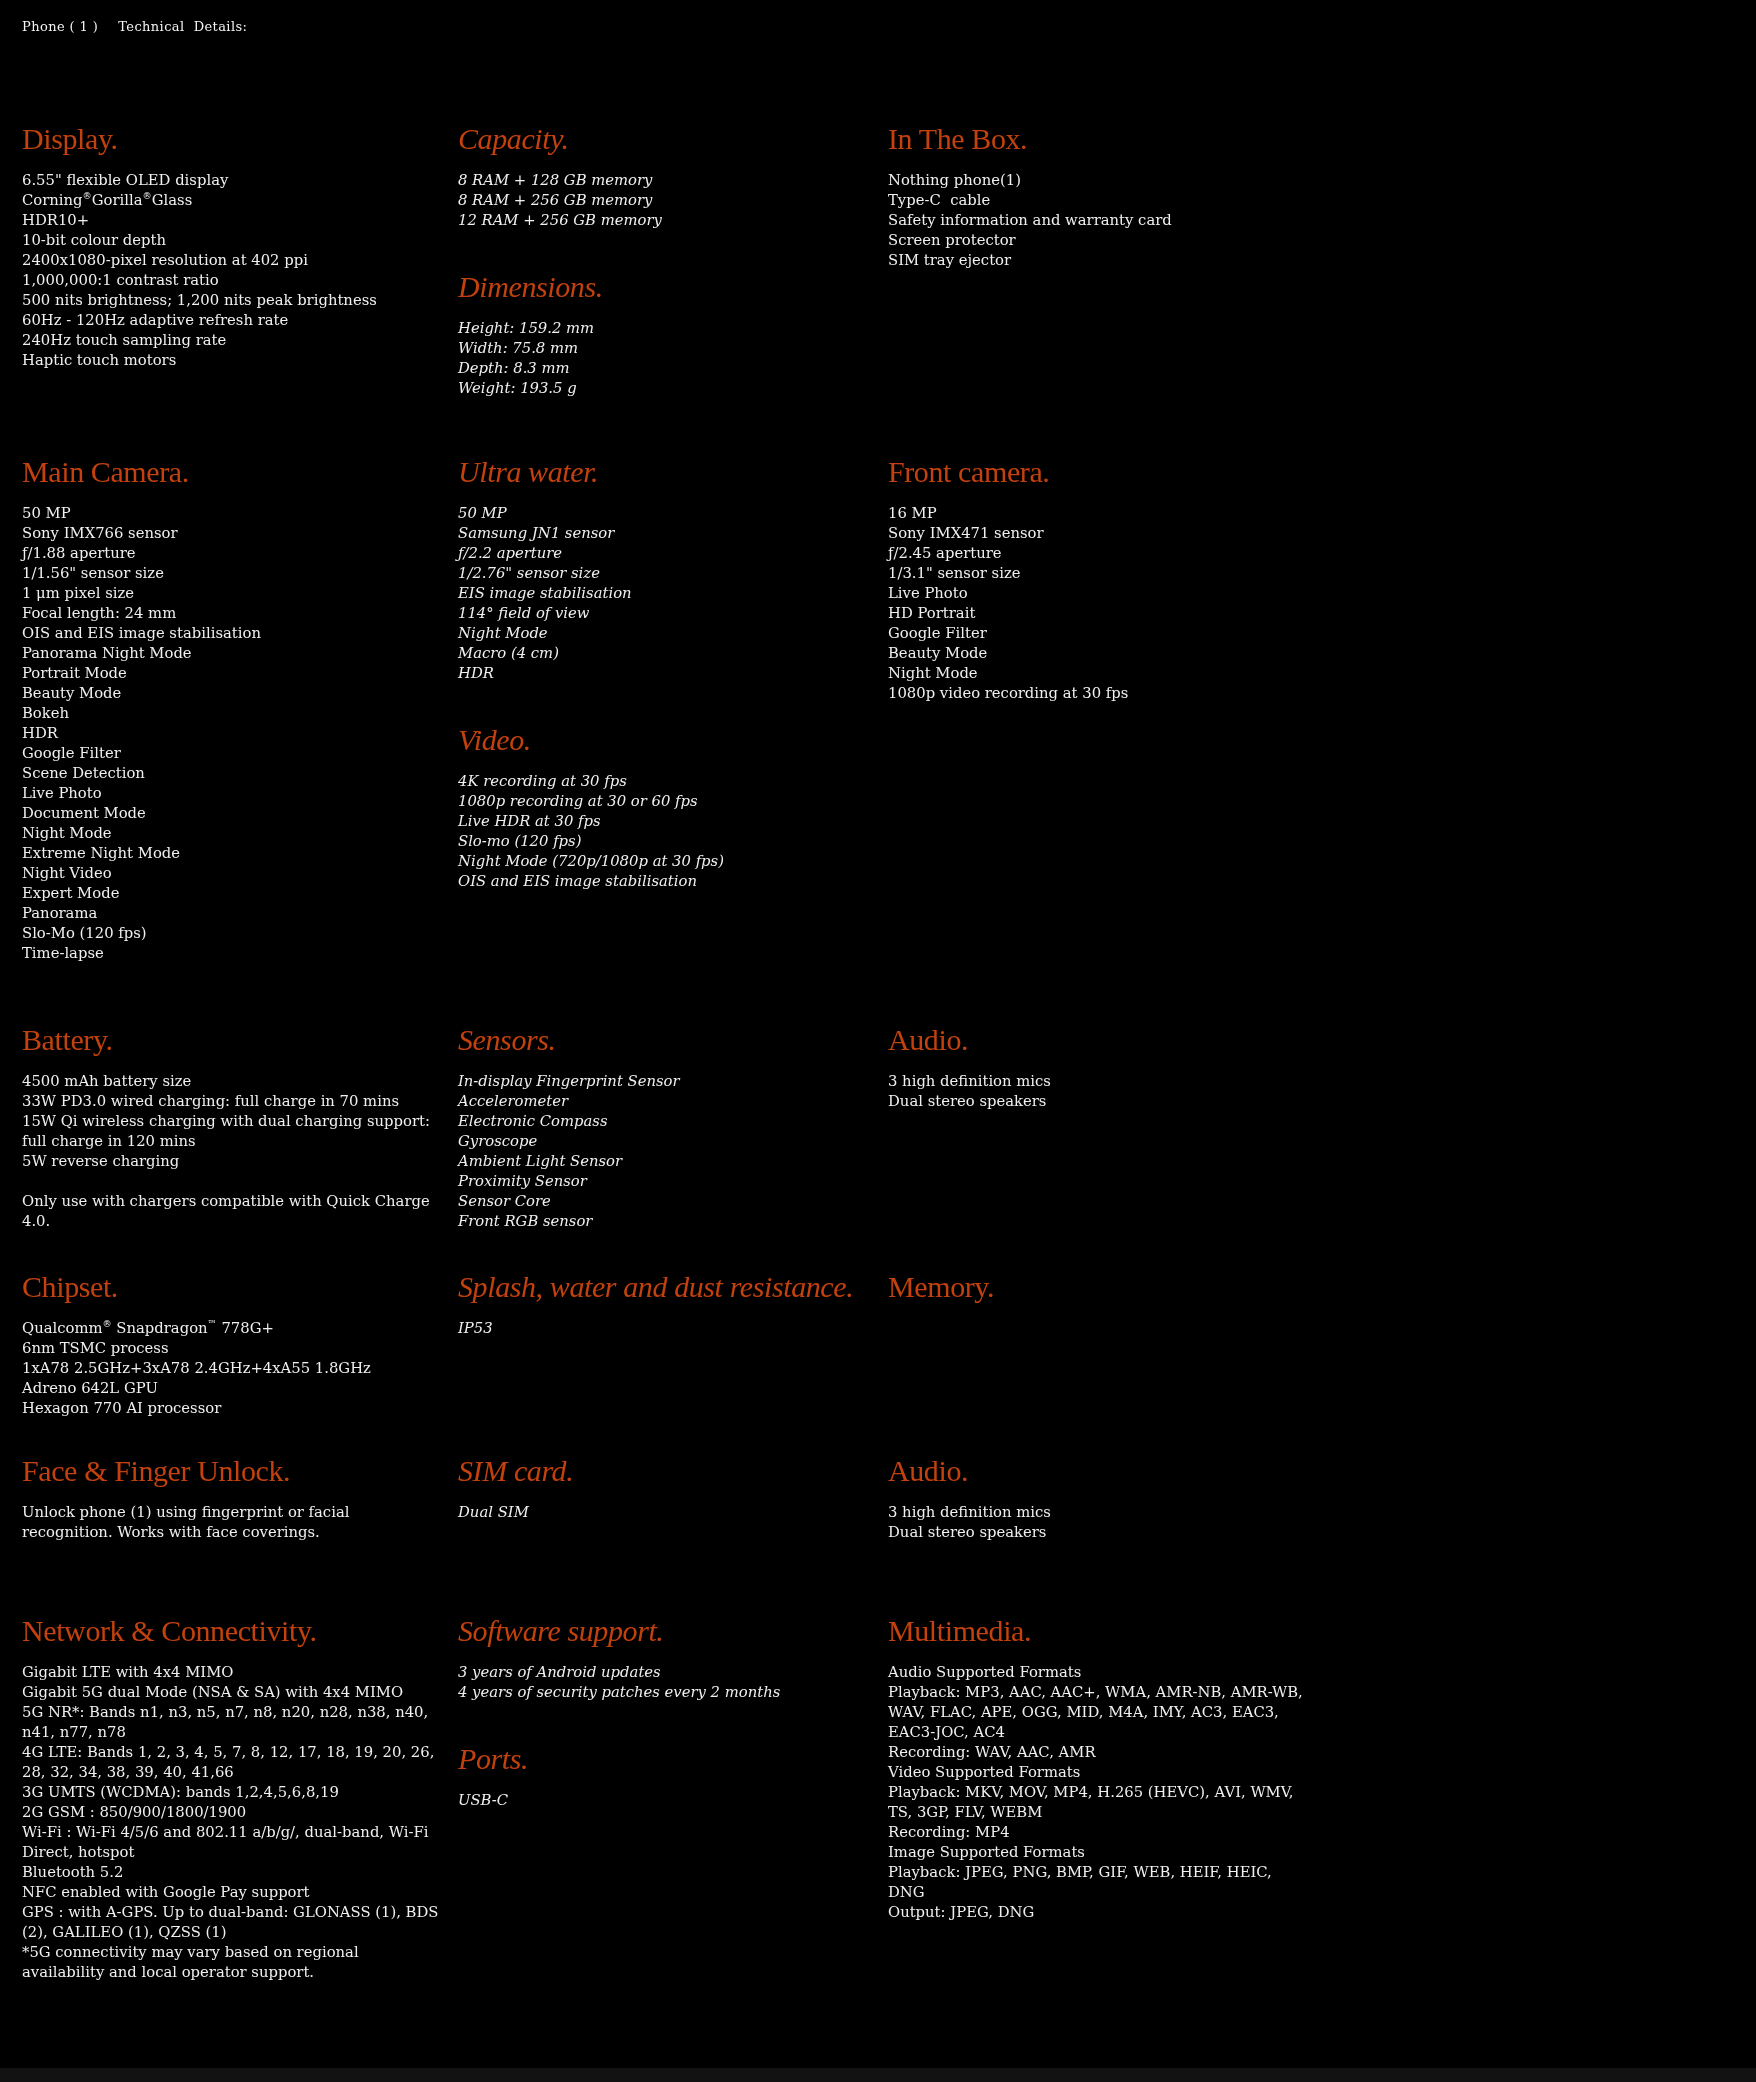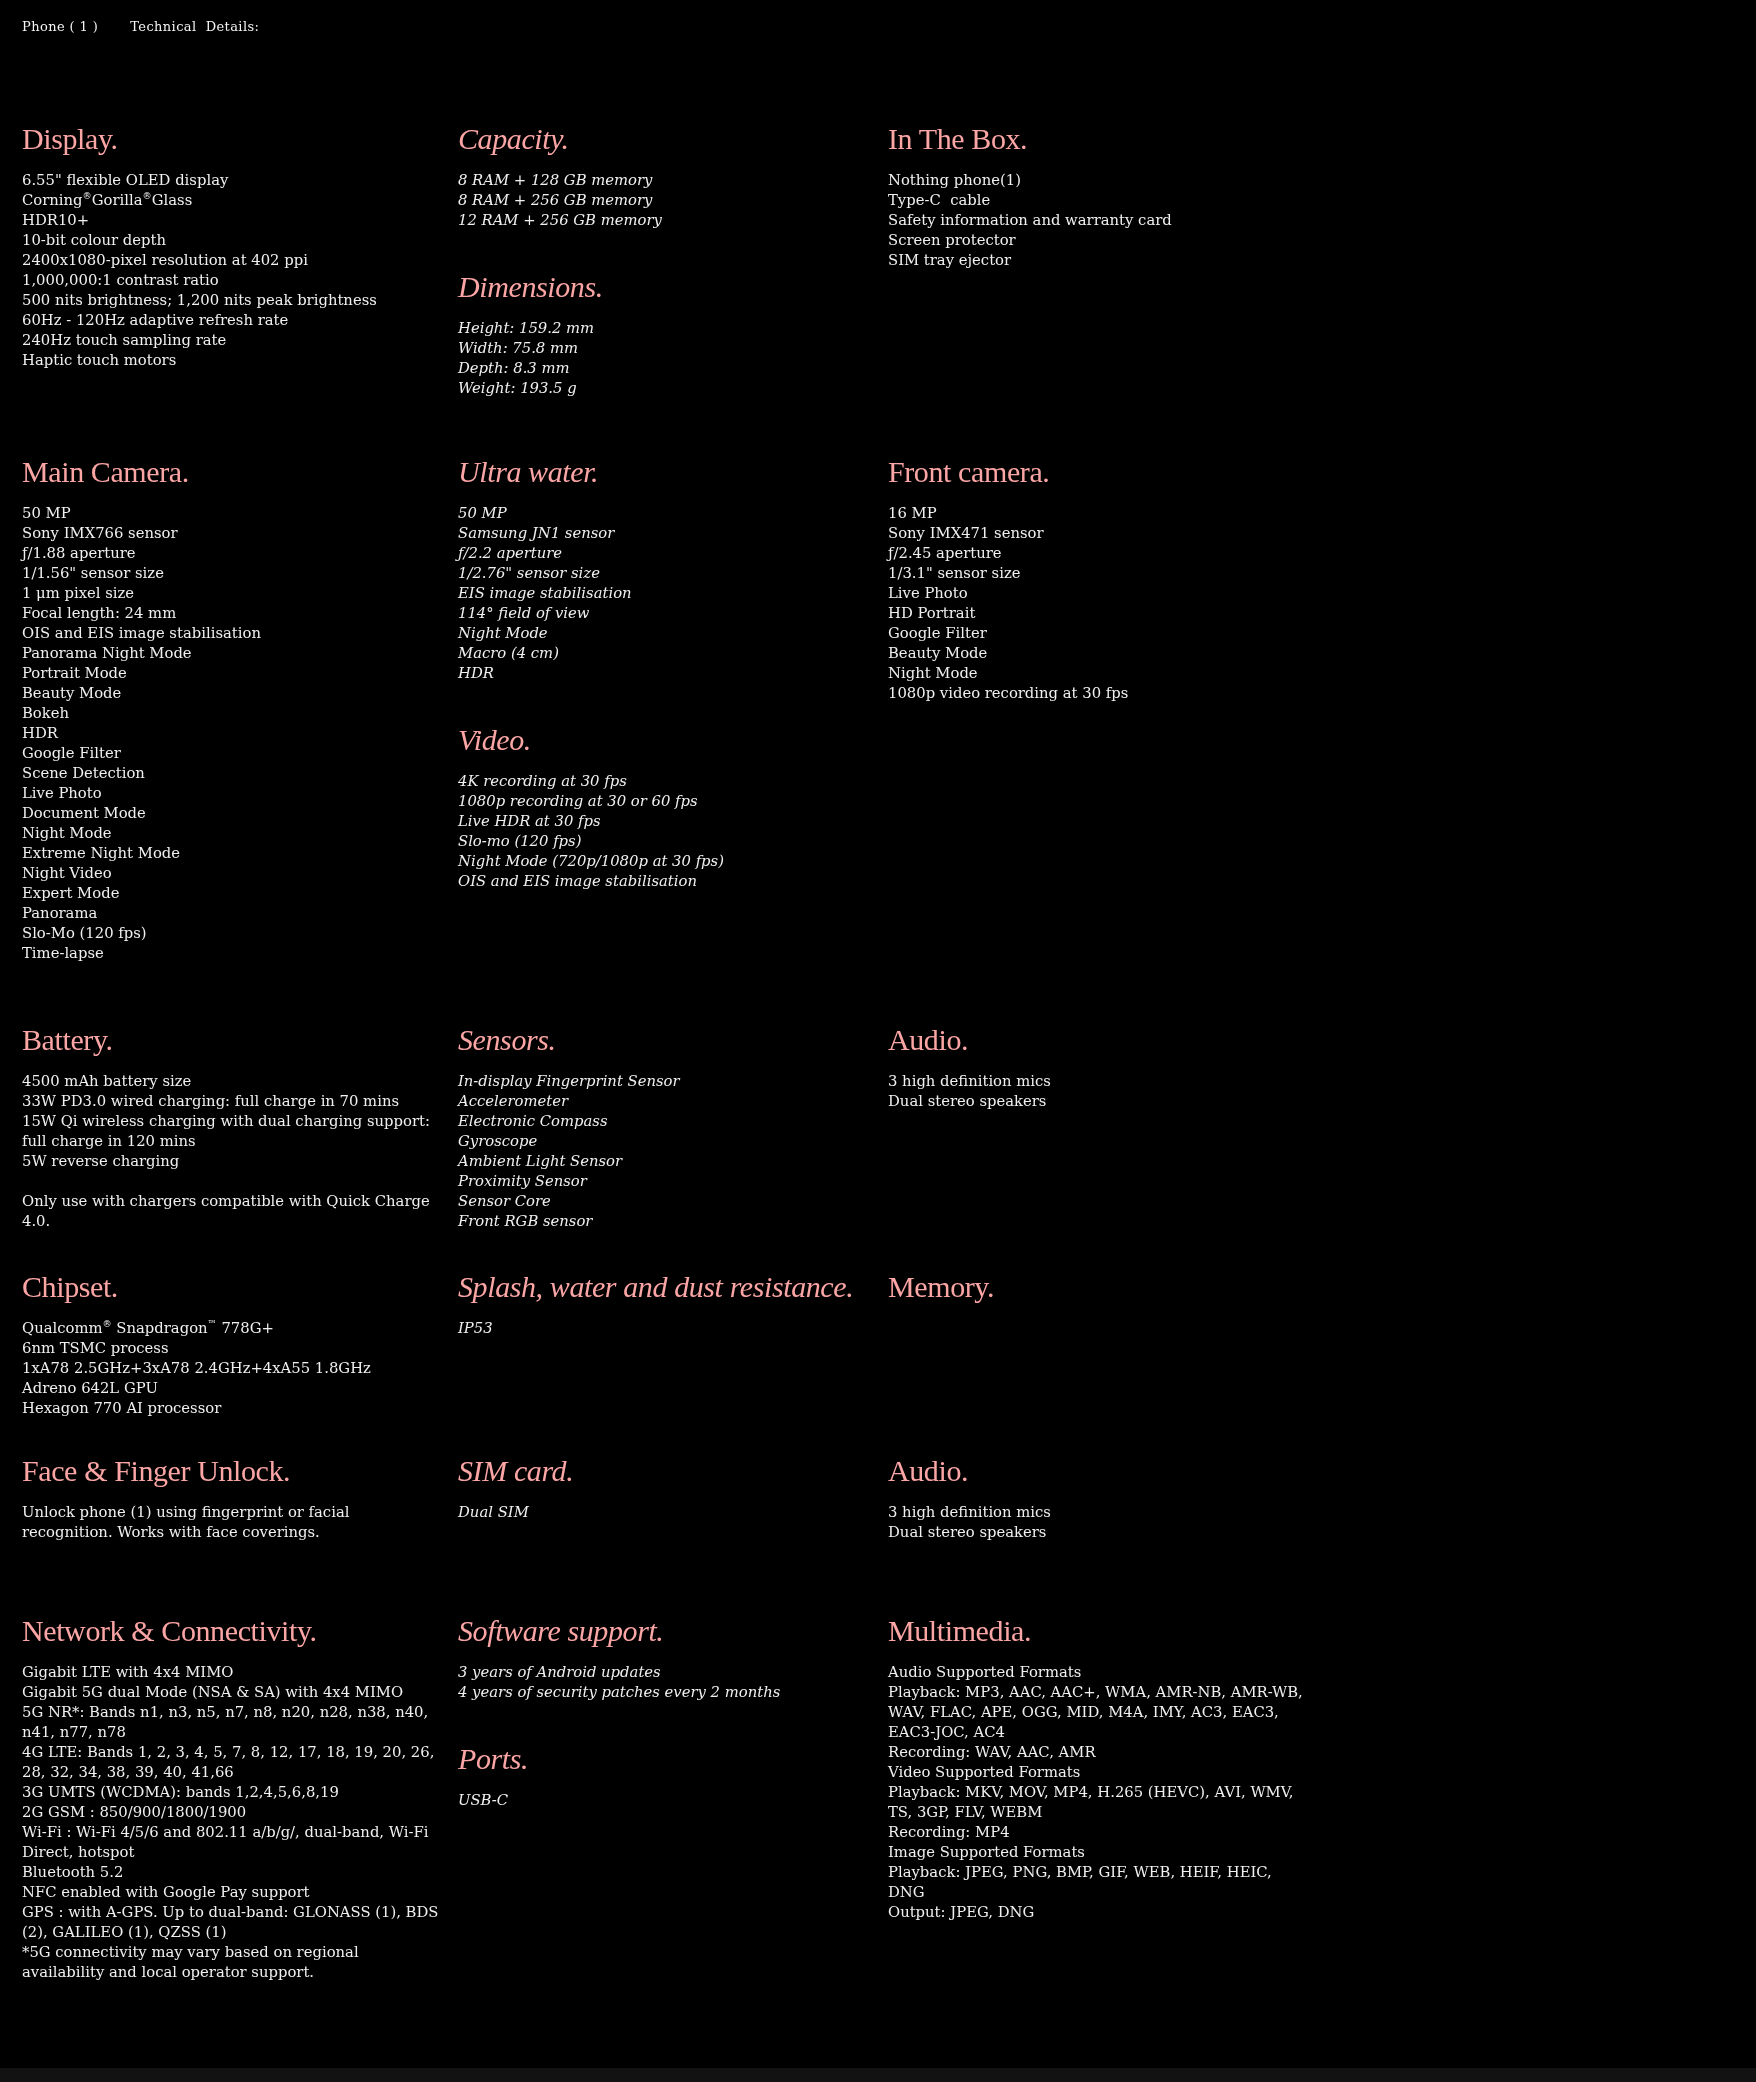--- a/index.html
+++ b/index.html
@@ -9,40 +9,40 @@
     min-height:2082px;
     background:#000;
     color:#f4f4f4;
     font-family:"DejaVu Serif",serif;
     padding:19px 0 0 22px;
     box-sizing:border-box;
     overflow:hidden;
   }
   .hdr{
     display:flex;
-    gap:32px;
+    gap:20px;
     font-size:13px;
     letter-spacing:0.4px;
     white-space:pre;
     margin-bottom:87px;
   }
   .row{display:flex;align-items:flex-start;}
   .cell{box-sizing:border-box;flex-shrink:0;padding-right:19px;}
   .c1{width:436px;}
   .c2{width:430px;font-style:italic;}
   .c3{width:452px;padding-right:35px;}
   .h{
     font-family:"Liberation Serif","DejaVu Serif",serif;
     font-weight:400;
     font-size:30px;
     letter-spacing:-0.4px;
     line-height:1.2;
     margin:0 0 13px 0;
     white-space:nowrap;
-    color:#fca5a5;
+    color:#c2410c;
   }
   .line{
     font-size:14.8px;
     line-height:20px;
     white-space:pre-wrap;
     color:#f0f0f0;
   }
   .line sup{font-size:62%;line-height:0;}
   .stacked{display:block;margin-top:39px;}
   .mb64{margin-bottom:56px}

